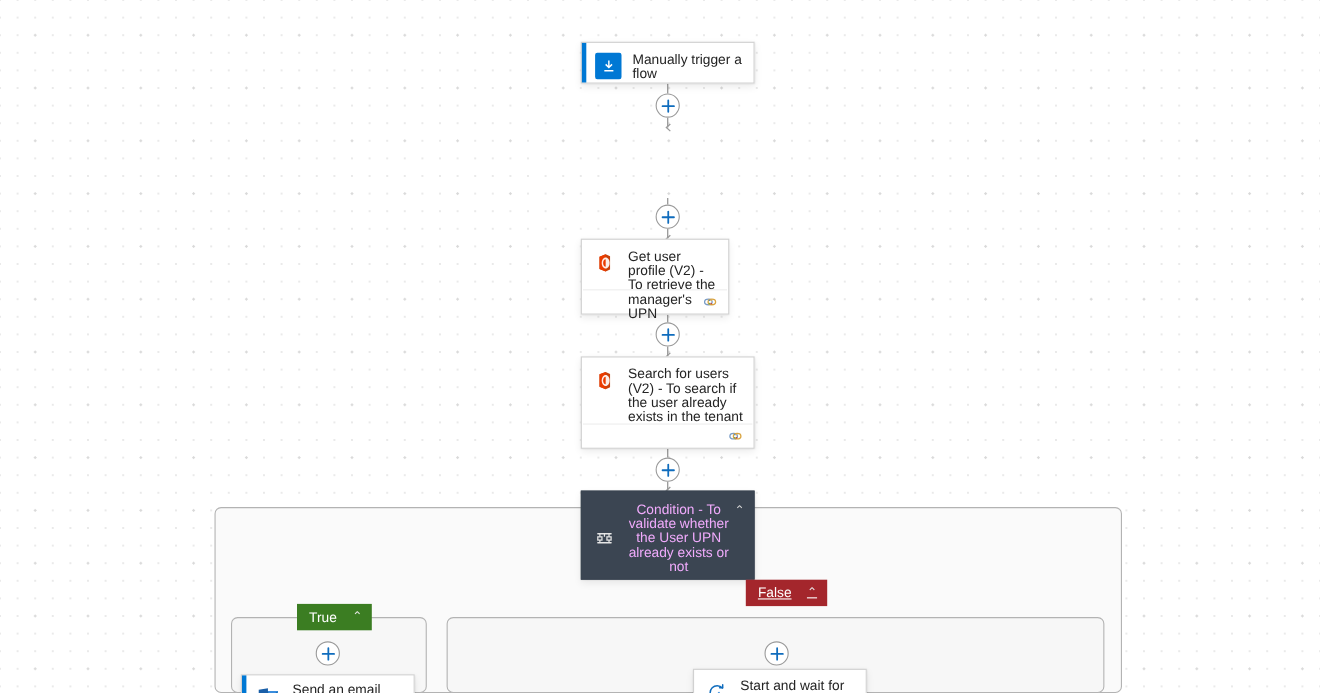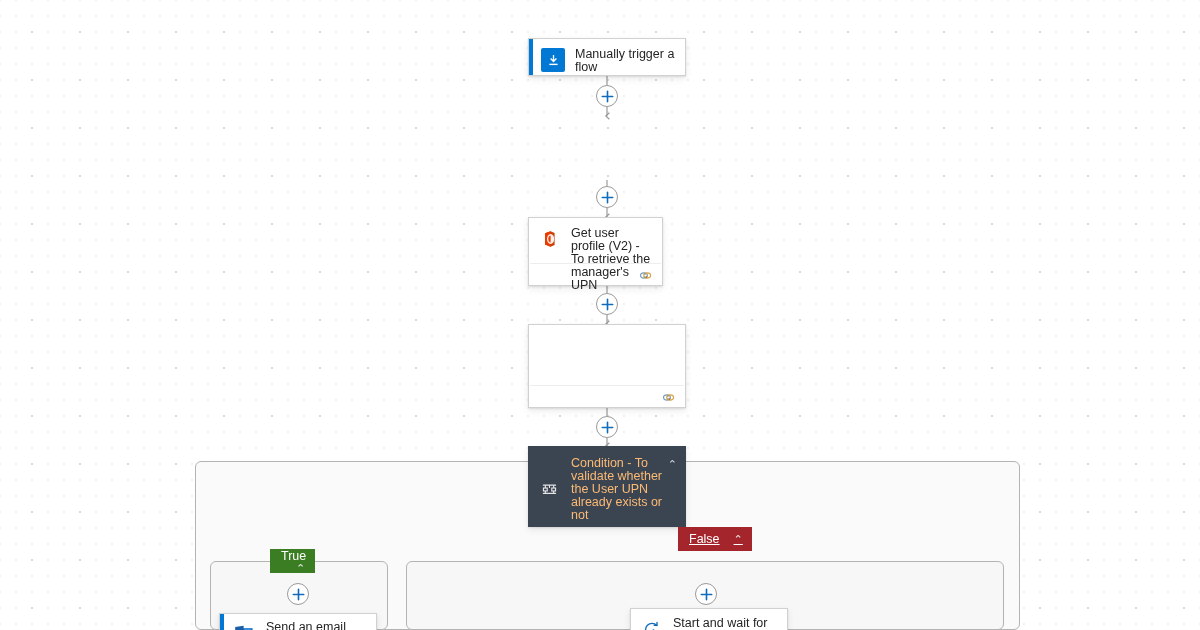--- a/index.html
+++ b/index.html
@@ -86,21 +86,21 @@
     align-items: center;
     justify-content: flex-end;
     padding-right: 9px;
   }
 
   
   .node.dark {
     background: #3b4552;
     border: 1px solid #3b4552;
   }
-  .node.dark .title { color: #fdba74; }
+  .node.dark .title { color: #f0abfc; text-align: center; }
   .node.dark .chev {
     position: absolute;
     right: 8px; top: 12px;
     color: #d6d6d6;
     font-size: 11px;
     line-height: 1;
   }
 
   
   .plus {
@@ -118,21 +118,21 @@
   .pill {
     position: absolute;
     height: 24px;
     display: flex;
     align-items: center;
     padding: 0 9px 0 11px;
     color: #ffffff;
     font-size: 12.5px;
     z-index: 6;
   }
-  .pill.true  { background: #3b7d22; flex-direction: column; }
+  .pill.true  { background: #3b7d22; }
   .pill.false { background: #a4262c; }
   .pill .pchev {
     margin-left: 14px;
     font-size: 11px;
     color: #e9e9e9;
     line-height: 1;
   }
 </style>
 </head>
 <body>
@@ -231,20 +231,31 @@
     </div>
   </div>
 
   <div class="plus" style="left:596px; top:293px;">
     <svg width="13" height="13" viewBox="0 0 12 12" aria-hidden="true">
       <path d="M6 1.2v9.6M1.2 6h9.6" stroke="#0f6cbd" stroke-width="1.5" stroke-linecap="round"></path>
     </svg>
   </div>
 
   <div class="node" style="left:528px; top:324px; width:158px; height:84px;">
+    <div class="body">
+      <div class="icon-box">
+        <svg width="20" height="20" viewBox="0 0 20 20" aria-hidden="true">
+          <path d="M11.6 2.2 6.0 4.3v11.3l5.6 2.2 4.0-1.7V3.9z" fill="#c8410b"></path>
+          <path d="M11.6 2.2 6.0 4.3v11.3l5.6 2.2V2.2z" fill="#eb3c00"></path>
+          <path d="M11.6 5.0c-2.0 0-3.6 2.2-3.6 5.0s1.6 5.0 3.6 5.0 3.6-2.2 3.6-5.0-1.6-5.0-3.6-5.0z" fill="#ffffff" opacity="0.92"></path>
+          <path d="M11.6 6.6c-1.3 0-2.3 1.5-2.3 3.4s1.0 3.4 2.3 3.4V6.6z" fill="#eb3c00"></path>
+        </svg>
+      </div>
+      <div class="title">Search for users (V2) - To search if the user already exists in the tenant</div>
+    </div>
     <div class="footer">
       <span>
         <svg width="13" height="9" viewBox="0 0 16 10" aria-hidden="true">
           <ellipse cx="6.1" cy="5" rx="4.2" ry="3.1" fill="none" stroke="#7a9cc6" stroke-width="1.5"></ellipse>
           <ellipse cx="10.0" cy="5" rx="4.2" ry="3.1" fill="none" stroke="#d9a441" stroke-width="1.5"></ellipse>
           <rect x="6.6" y="2.4" width="1.6" height="1.6" fill="#4d8fcc"></rect>
           <rect x="8.5" y="2.4" width="1.6" height="1.6" fill="#e8b04b"></rect>
           <rect x="6.6" y="6.0" width="1.6" height="1.6" fill="#6aa84f"></rect>
           <rect x="8.5" y="6.0" width="1.6" height="1.6" fill="#cc4b37"></rect>
         </svg>

